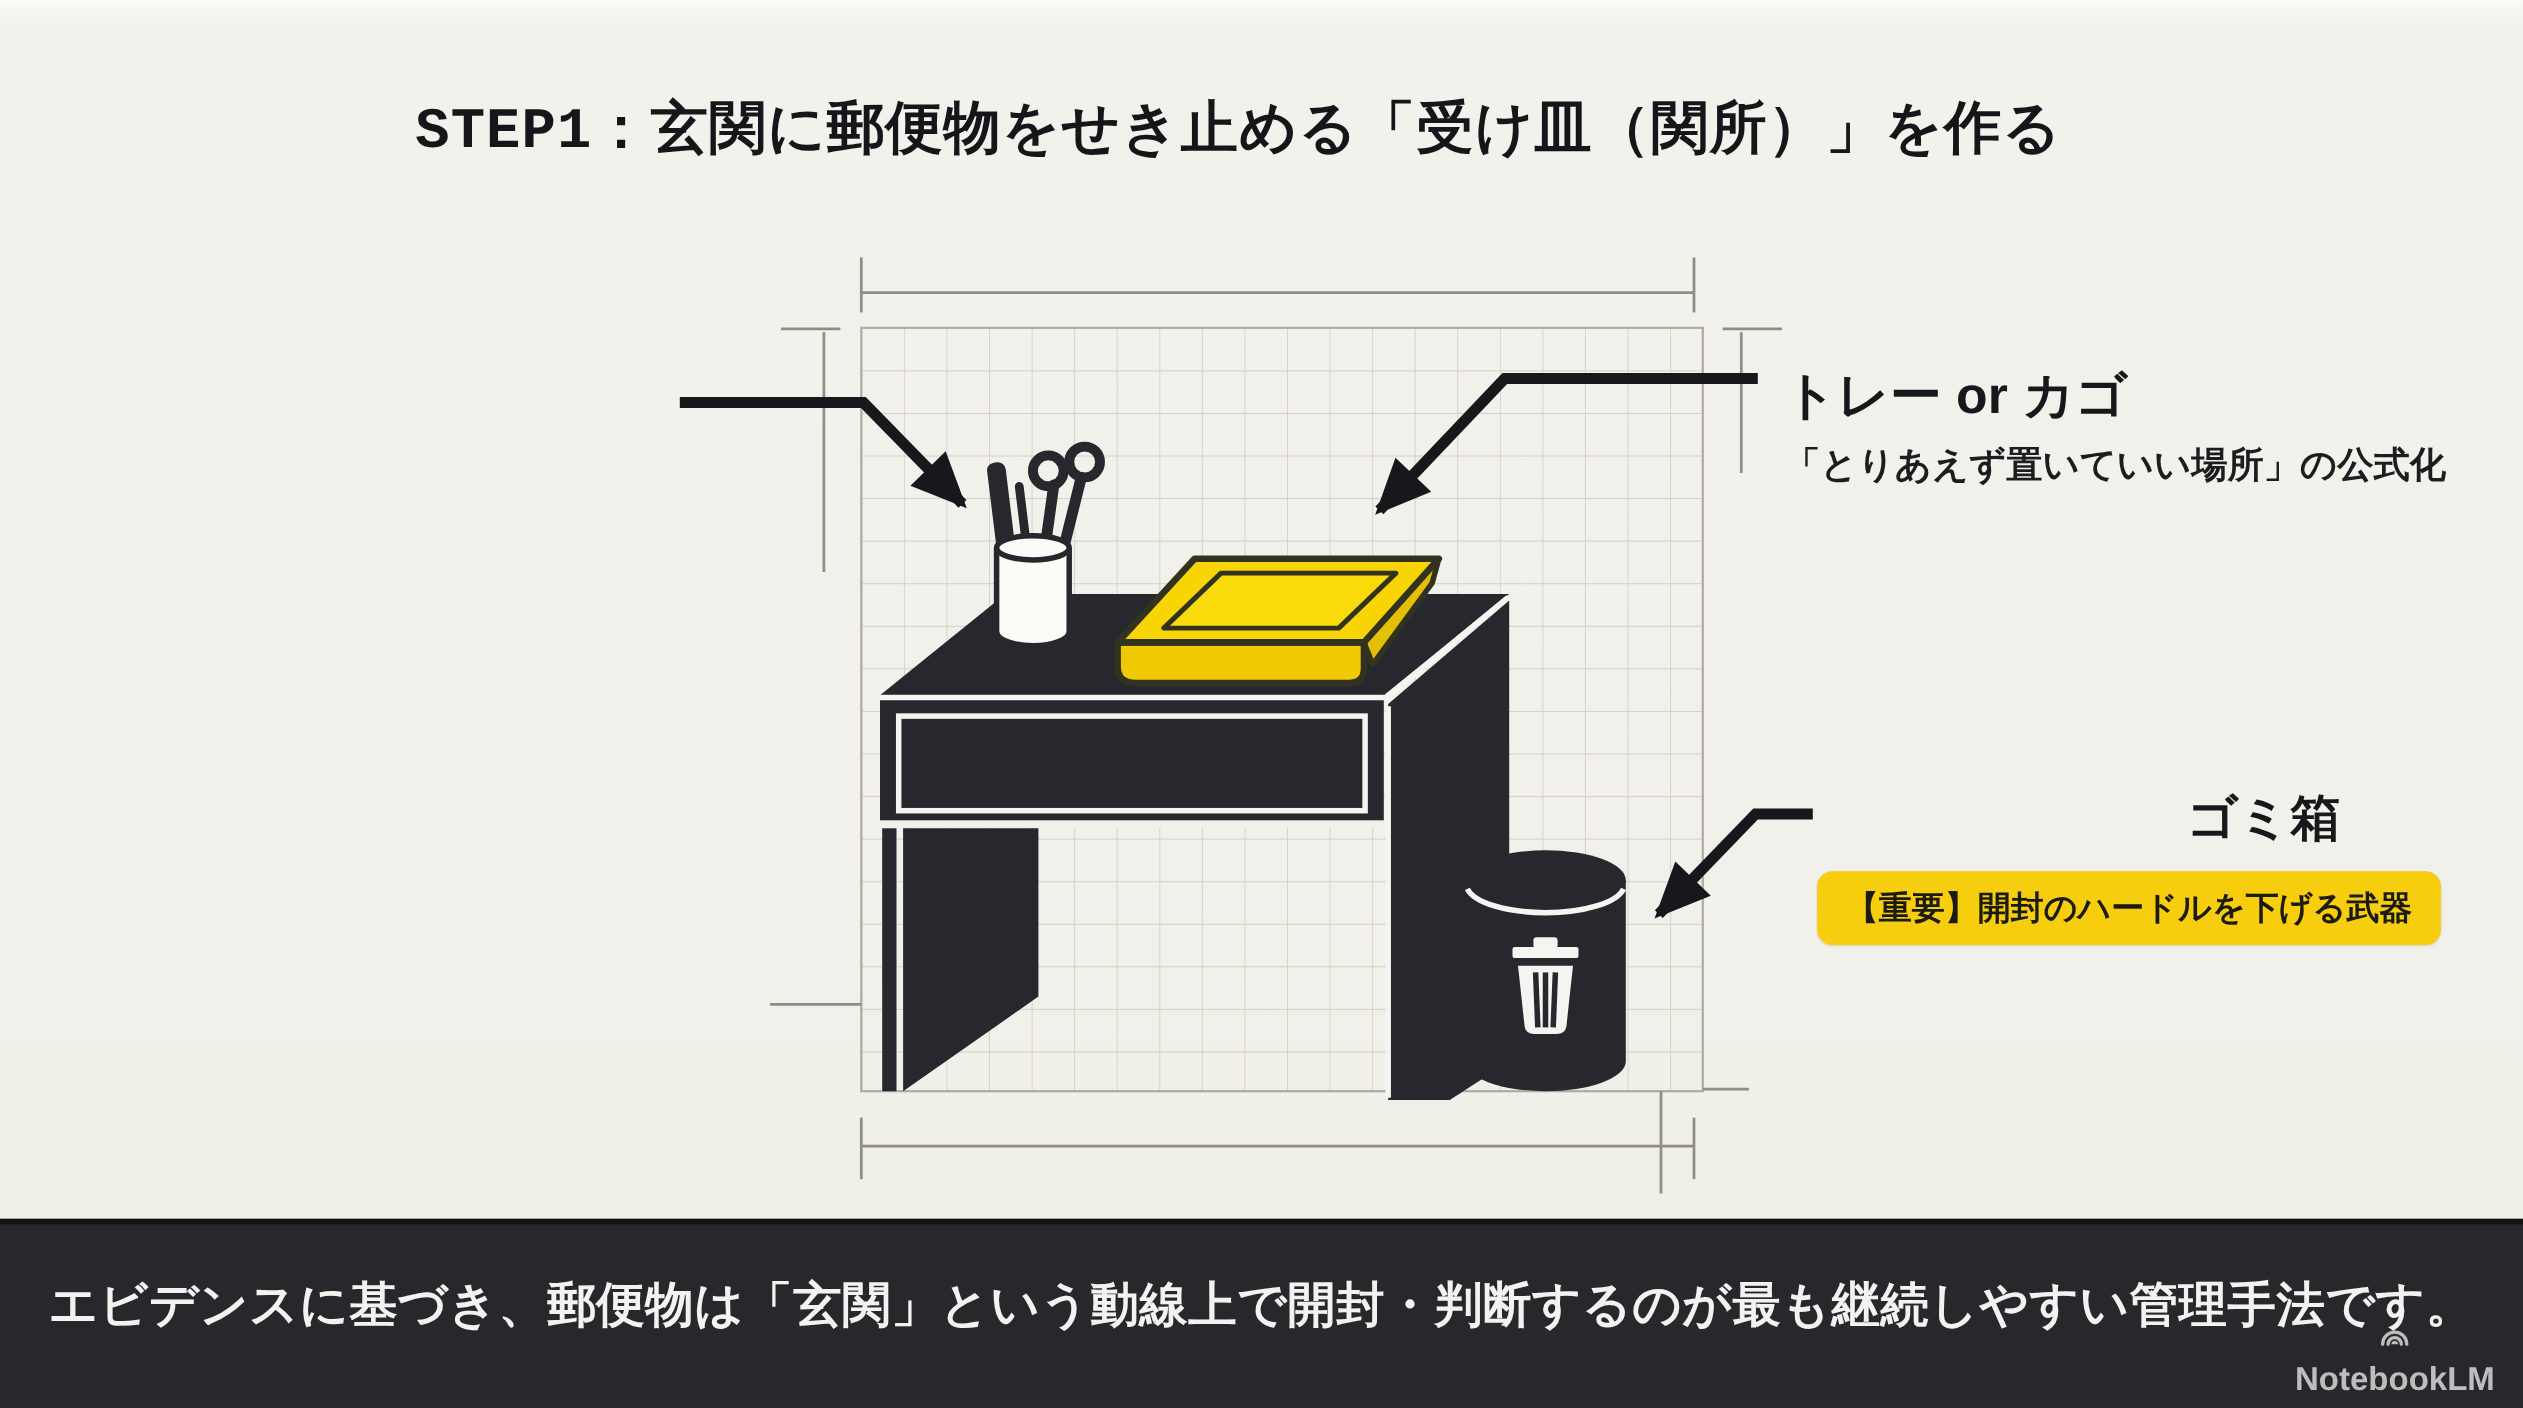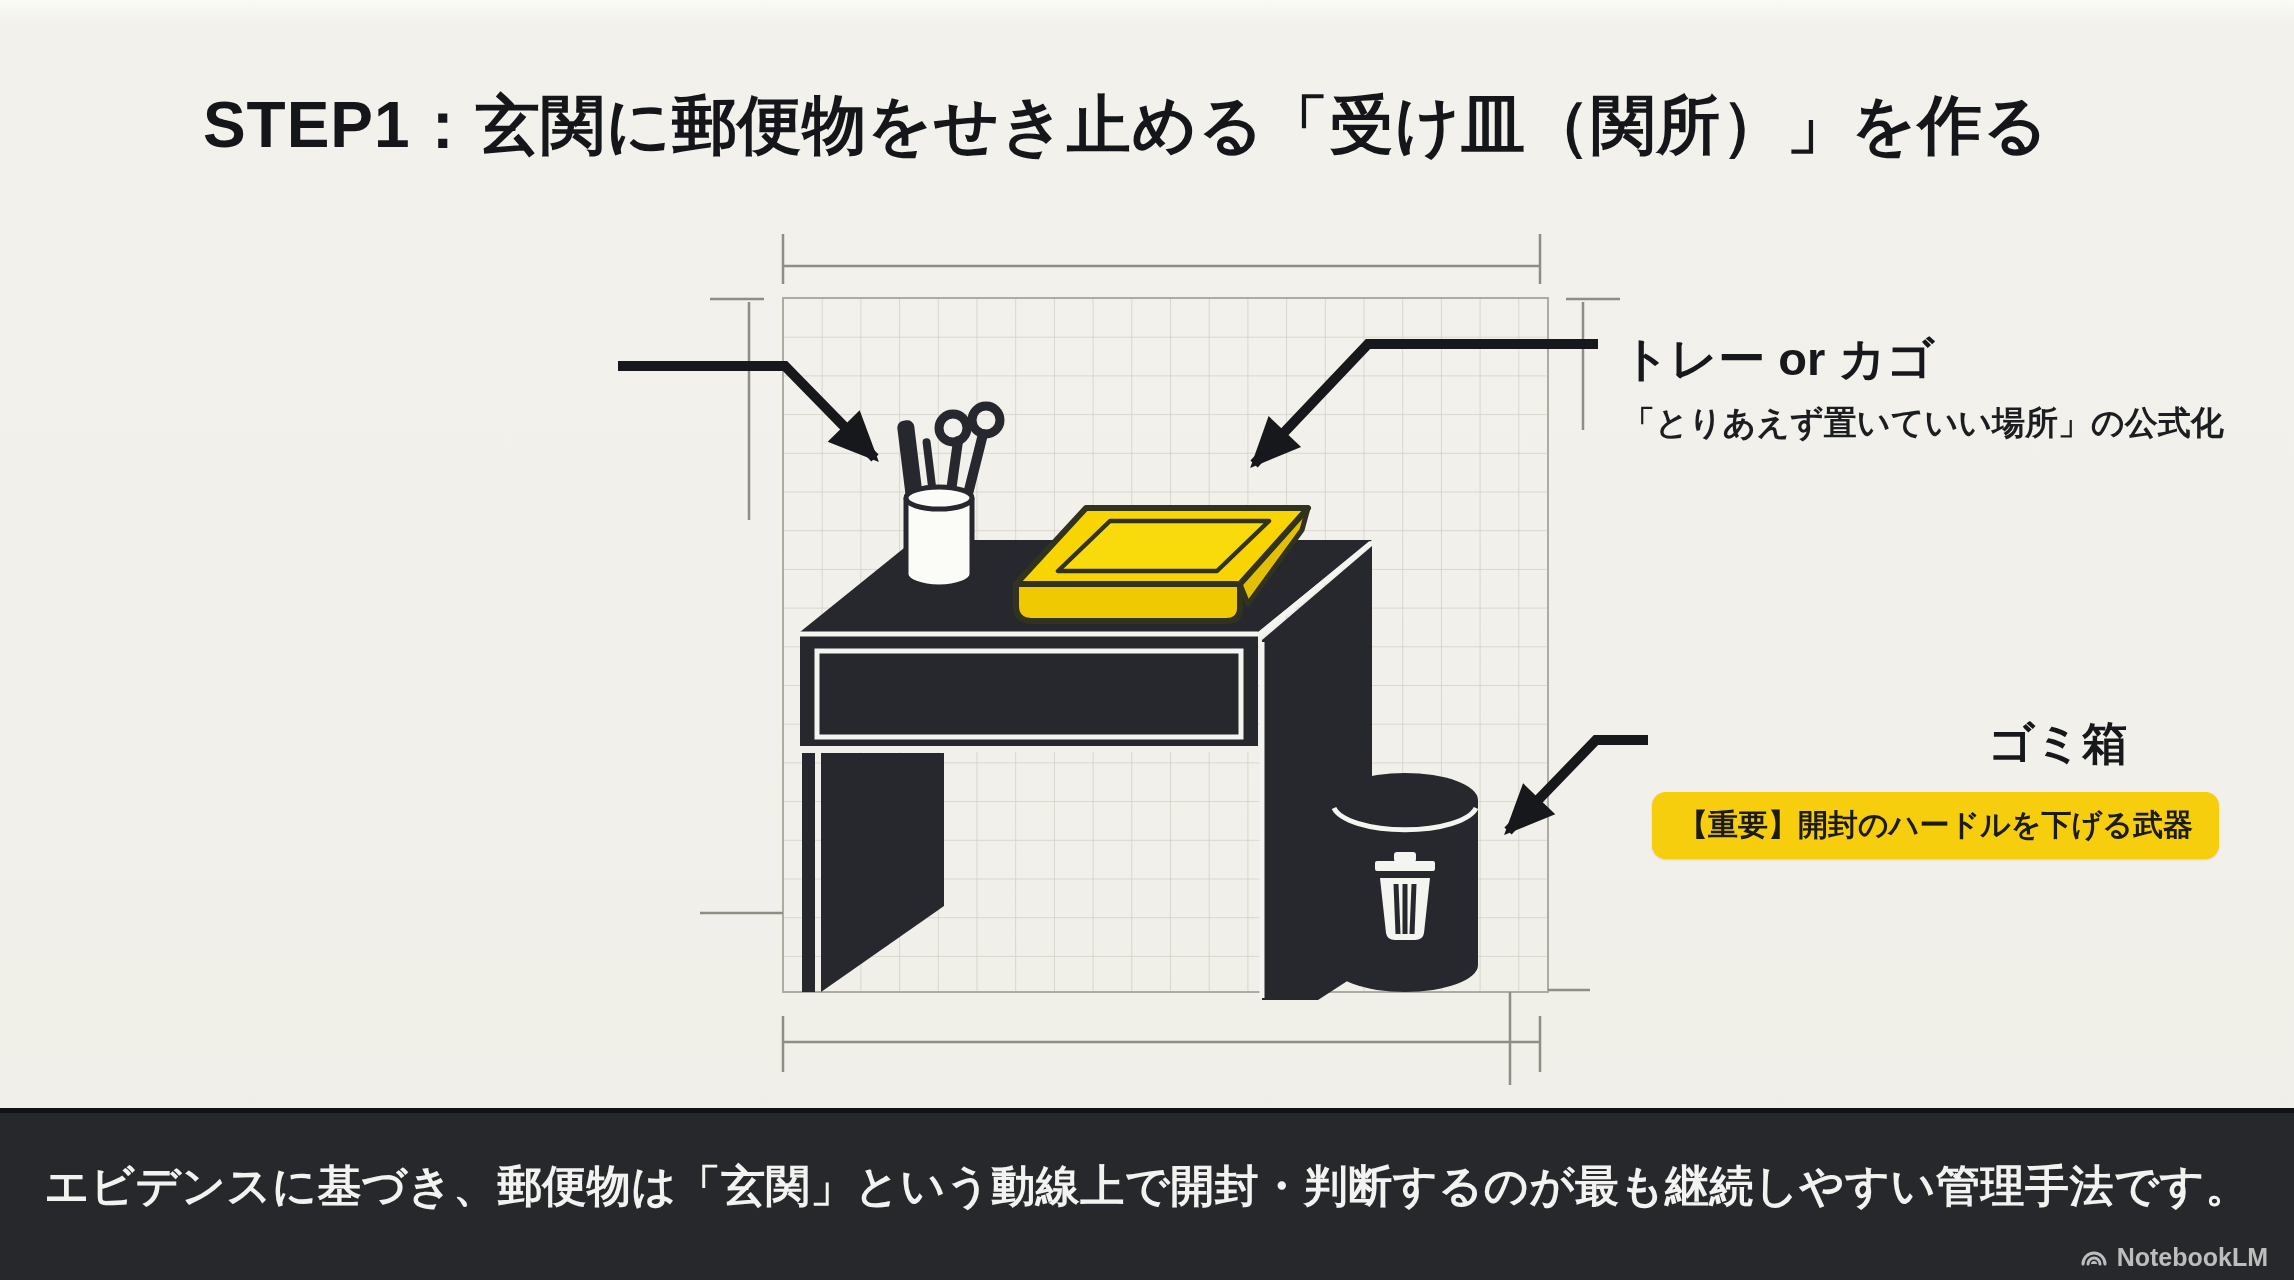--- a/index.html
+++ b/index.html
@@ -10,22 +10,23 @@
     overflow:hidden;
   }
   #stage{
     position:relative;width:2294px;height:1280px;
     background:linear-gradient(180deg,#fafaf6 0%,#f2f1eb 2%,#f1f0ea 60%,#efeee7 100%);
   }
   #scene{position:absolute;left:0;top:0;width:2294px;height:1280px;}
   .page-title{
     position:absolute;left:0;top:82px;width:2252px;
     text-align:center;
-    font-size:64px;font-weight:800;letter-spacing:1px;
+    font-size:52px;font-weight:800;letter-spacing:1px;
     color:#15161a;
+    font-family:Liberation Mono, monospace;
   }
   .callout{position:absolute;color:#17181b;}
   .callout .co-title{font-weight:800;line-height:1.1;}
   .callout .co-sub{font-weight:700;line-height:1.2;}
   .callout-pen{top:336px;right:1682px;text-align:right;width:560px;}
   .callout-pen .co-title{font-size:46px;}
   .callout-pen .co-sub{font-size:28px;margin-top:16px;color:#1c1d20;}
   .callout-tray{top:310px;left:1622px;text-align:left;width:620px;}
   .callout-tray .co-title{font-size:47px;margin-top:23px;}
   .callout-tray .co-sub{font-size:33px;margin-top:18px;color:#1c1d20;}
@@ -46,21 +47,21 @@
   }
   .footer-message{
     position:absolute;left:0;top:44px;width:100%;
     text-align:center;
     font-size:44px;font-weight:700;color:#f2f2f0;
     letter-spacing:.5px;
   }
   .brand{
     position:absolute;right:26px;bottom:8px;
     display:flex;align-items:center;gap:8px;
-    color:#c9cbcb;font-size:25px;font-weight:600;opacity:.92;
+    color:#c9cbcb;font-size:30px;font-weight:600;opacity:.92;flex-direction:column;
   }
   .brand svg{display:block;}
 </style>
 </head>
 <body>
 
 <div id="stage">
 
   <svg id="scene" viewBox="0 0 2294 1280">
     <defs>

